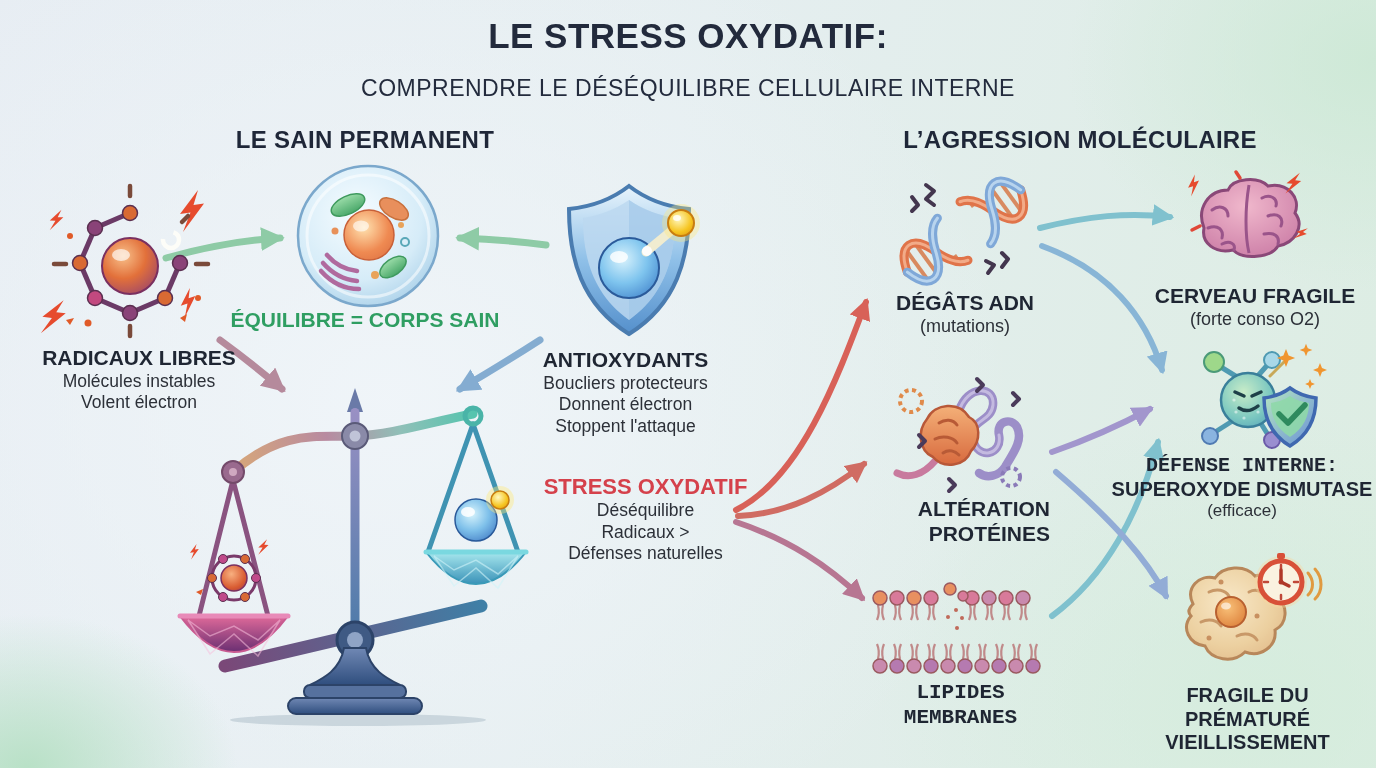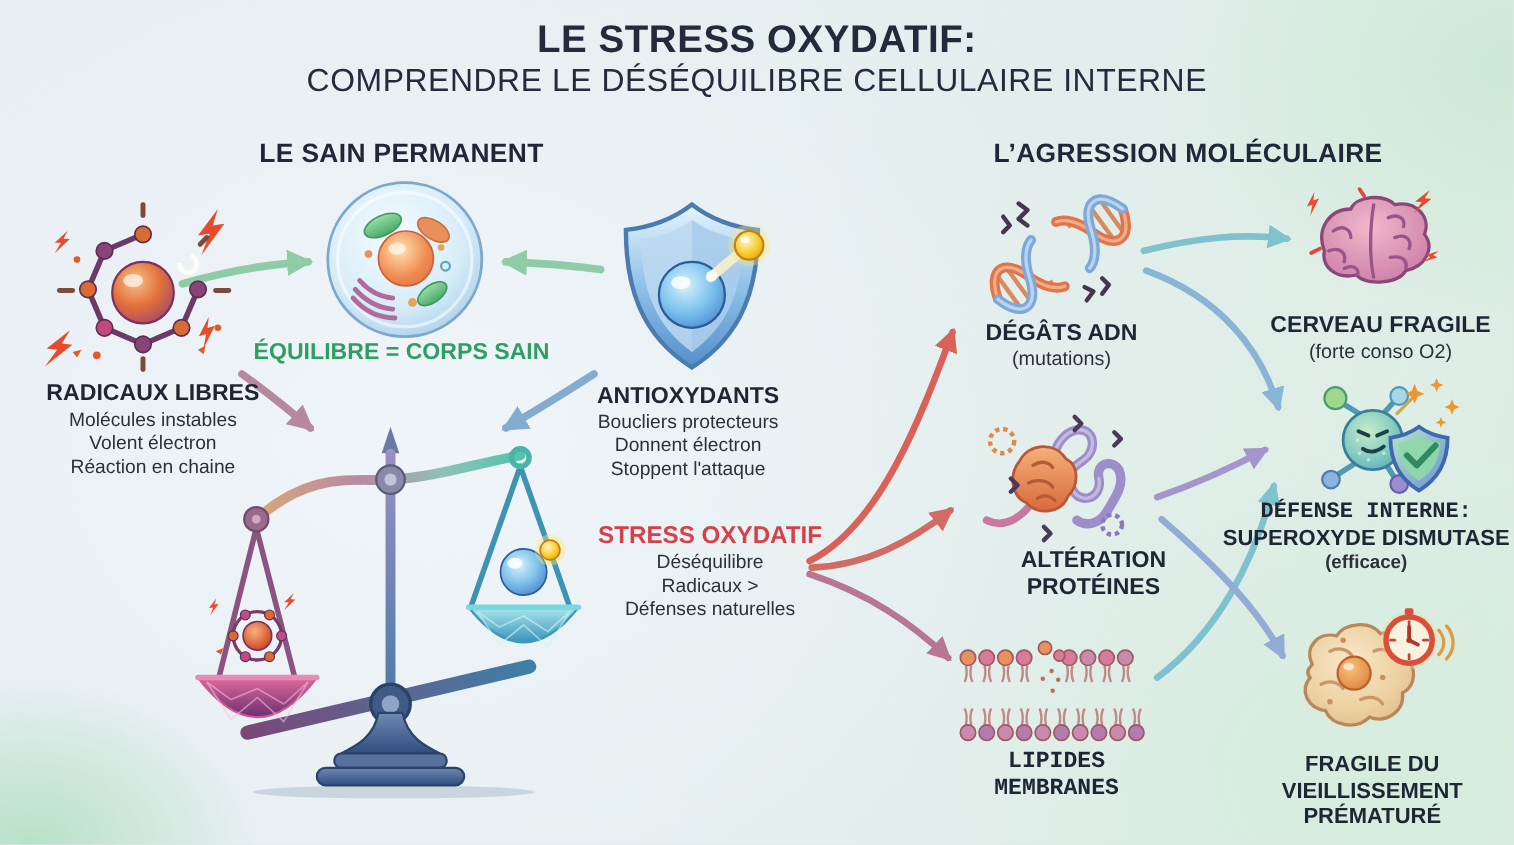--- a/index.html
+++ b/index.html
@@ -6,21 +6,21 @@
   #canvas{position:relative;width:1376px;height:768px;overflow:hidden;
     background:
       radial-gradient(ellipse 300px 220px at 2% 100%, rgba(182,224,196,.95), rgba(182,224,196,0) 70%),
       radial-gradient(ellipse 430px 320px at 100% 8%, rgba(203,232,212,.85), rgba(203,232,212,0) 72%),
       radial-gradient(ellipse 560px 420px at 92% 92%, rgba(210,236,218,.7), rgba(210,236,218,0) 70%),
       radial-gradient(ellipse 840px 700px at 28% 52%, rgba(240,245,249,.95), rgba(240,245,249,0) 75%),
       linear-gradient(105deg,#e7edf3 0%,#e5eef0 45%,#dcedE2 100%);}
   .abs{position:absolute;}
   .tc{text-align:center;}
   .title1{font-size:35px;font-weight:800;letter-spacing:.5px;color:#222a3c;}
-  .title2{font-size:29px;font-weight:400;letter-spacing:.5px;color:#232b3d;margin-top:2px;}
+  .title2{font-size:23px;font-weight:400;letter-spacing:.5px;color:#232b3d;margin-top:19px;}
   .hdr{font-size:24px;font-weight:800;letter-spacing:.3px;color:#1f2738;}
   .node-title{font-size:21px;font-weight:800;color:#1f2633;line-height:1.18;}
   .node-line{font-size:17.5px;font-weight:500;color:#2c3038;line-height:1.24;}
   .node-sub{font-size:18px;font-weight:500;color:#2c3038;line-height:1.2;}
   .green{color:#2f9e62;}
   .red{color:#d5414b;}
   svg{display:block;overflow:visible;}
   #arrows{position:absolute;left:0;top:0;pointer-events:none;}
 </style>
 </head>
@@ -524,21 +524,20 @@
             <path d="M 34 -13 C 42 -4 42 9 34 17"></path>
         </g>
       </g>
     </svg>
   </div>
 
   <div class="abs tc" style="left:19px;top:346px;width:240px;">
     <div class="node-title">RADICAUX LIBRES</div>
     <div class="node-line">Molécules instables</div>
     <div class="node-line">Volent électron</div>
-    <div class="node-line">Réaction en chaine</div>
   </div>
 
   <div class="abs tc node-title green" style="left:210px;top:308px;width:310px;font-size:21px;">ÉQUILIBRE = CORPS SAIN</div>
 
   <div class="abs tc" style="left:498px;top:348px;width:255px;">
     <div class="node-title">ANTIOXYDANTS</div>
     <div class="node-line">Boucliers protecteurs</div>
     <div class="node-line">Donnent électron</div>
     <div class="node-line">Stoppent l'attaque</div>
   </div>
@@ -548,40 +547,40 @@
     <div class="node-line">Déséquilibre</div>
     <div class="node-line">Radicaux &gt;</div>
     <div class="node-line">Défenses naturelles</div>
   </div>
 
   <div class="abs tc" style="left:865px;top:291px;width:200px;">
     <div class="node-title">DÉGÂTS ADN</div>
     <div class="node-sub">(mutations)</div>
   </div>
 
-  <div class="abs tc" style="left:904px;top:497px;width:180px;">
+  <div class="abs tc" style="left:870px;top:497px;width:180px;text-align:right;">
     <div class="node-title">ALTÉRATION</div>
     <div class="node-title">PROTÉINES</div>
   </div>
 
   <div class="abs tc" style="left:868px;top:681px;width:185px;font-family:Liberation Mono, monospace;">
     <div class="node-title">LIPIDES</div>
     <div class="node-title">MEMBRANES</div>
   </div>
 
   <div class="abs tc" style="left:1135px;top:284px;width:240px;">
     <div class="node-title">CERVEAU FRAGILE</div>
     <div class="node-sub">(forte conso O2)</div>
   </div>
 
   <div class="abs tc" style="left:1108px;top:454px;width:268px;">
     <div class="node-title" style="font-size:20px;font-family:Liberation Mono, monospace;">DÉFENSE INTERNE:</div>
     <div class="node-title" style="font-size:20px;">SUPEROXYDE DISMUTASE</div>
-    <div class="node-sub" style="font-size:17px;font-weight:bold;">(efficace)</div>
+    <div class="node-sub" style="font-size:17px;">(efficace)</div>
   </div>
 
   <div class="abs tc" style="left:1140px;top:684px;width:215px;">
     <div class="node-title" style="font-size:20px;">FRAGILE DU</div>
+    <div class="node-title" style="font-size:20px;">PRÉMATURÉ</div>
     <div class="node-title" style="font-size:20px;">VIEILLISSEMENT</div>
-    <div class="node-title" style="font-size:20px;">PRÉMATURÉ</div>
   </div>
 
 </div>
 
 </body></html>

